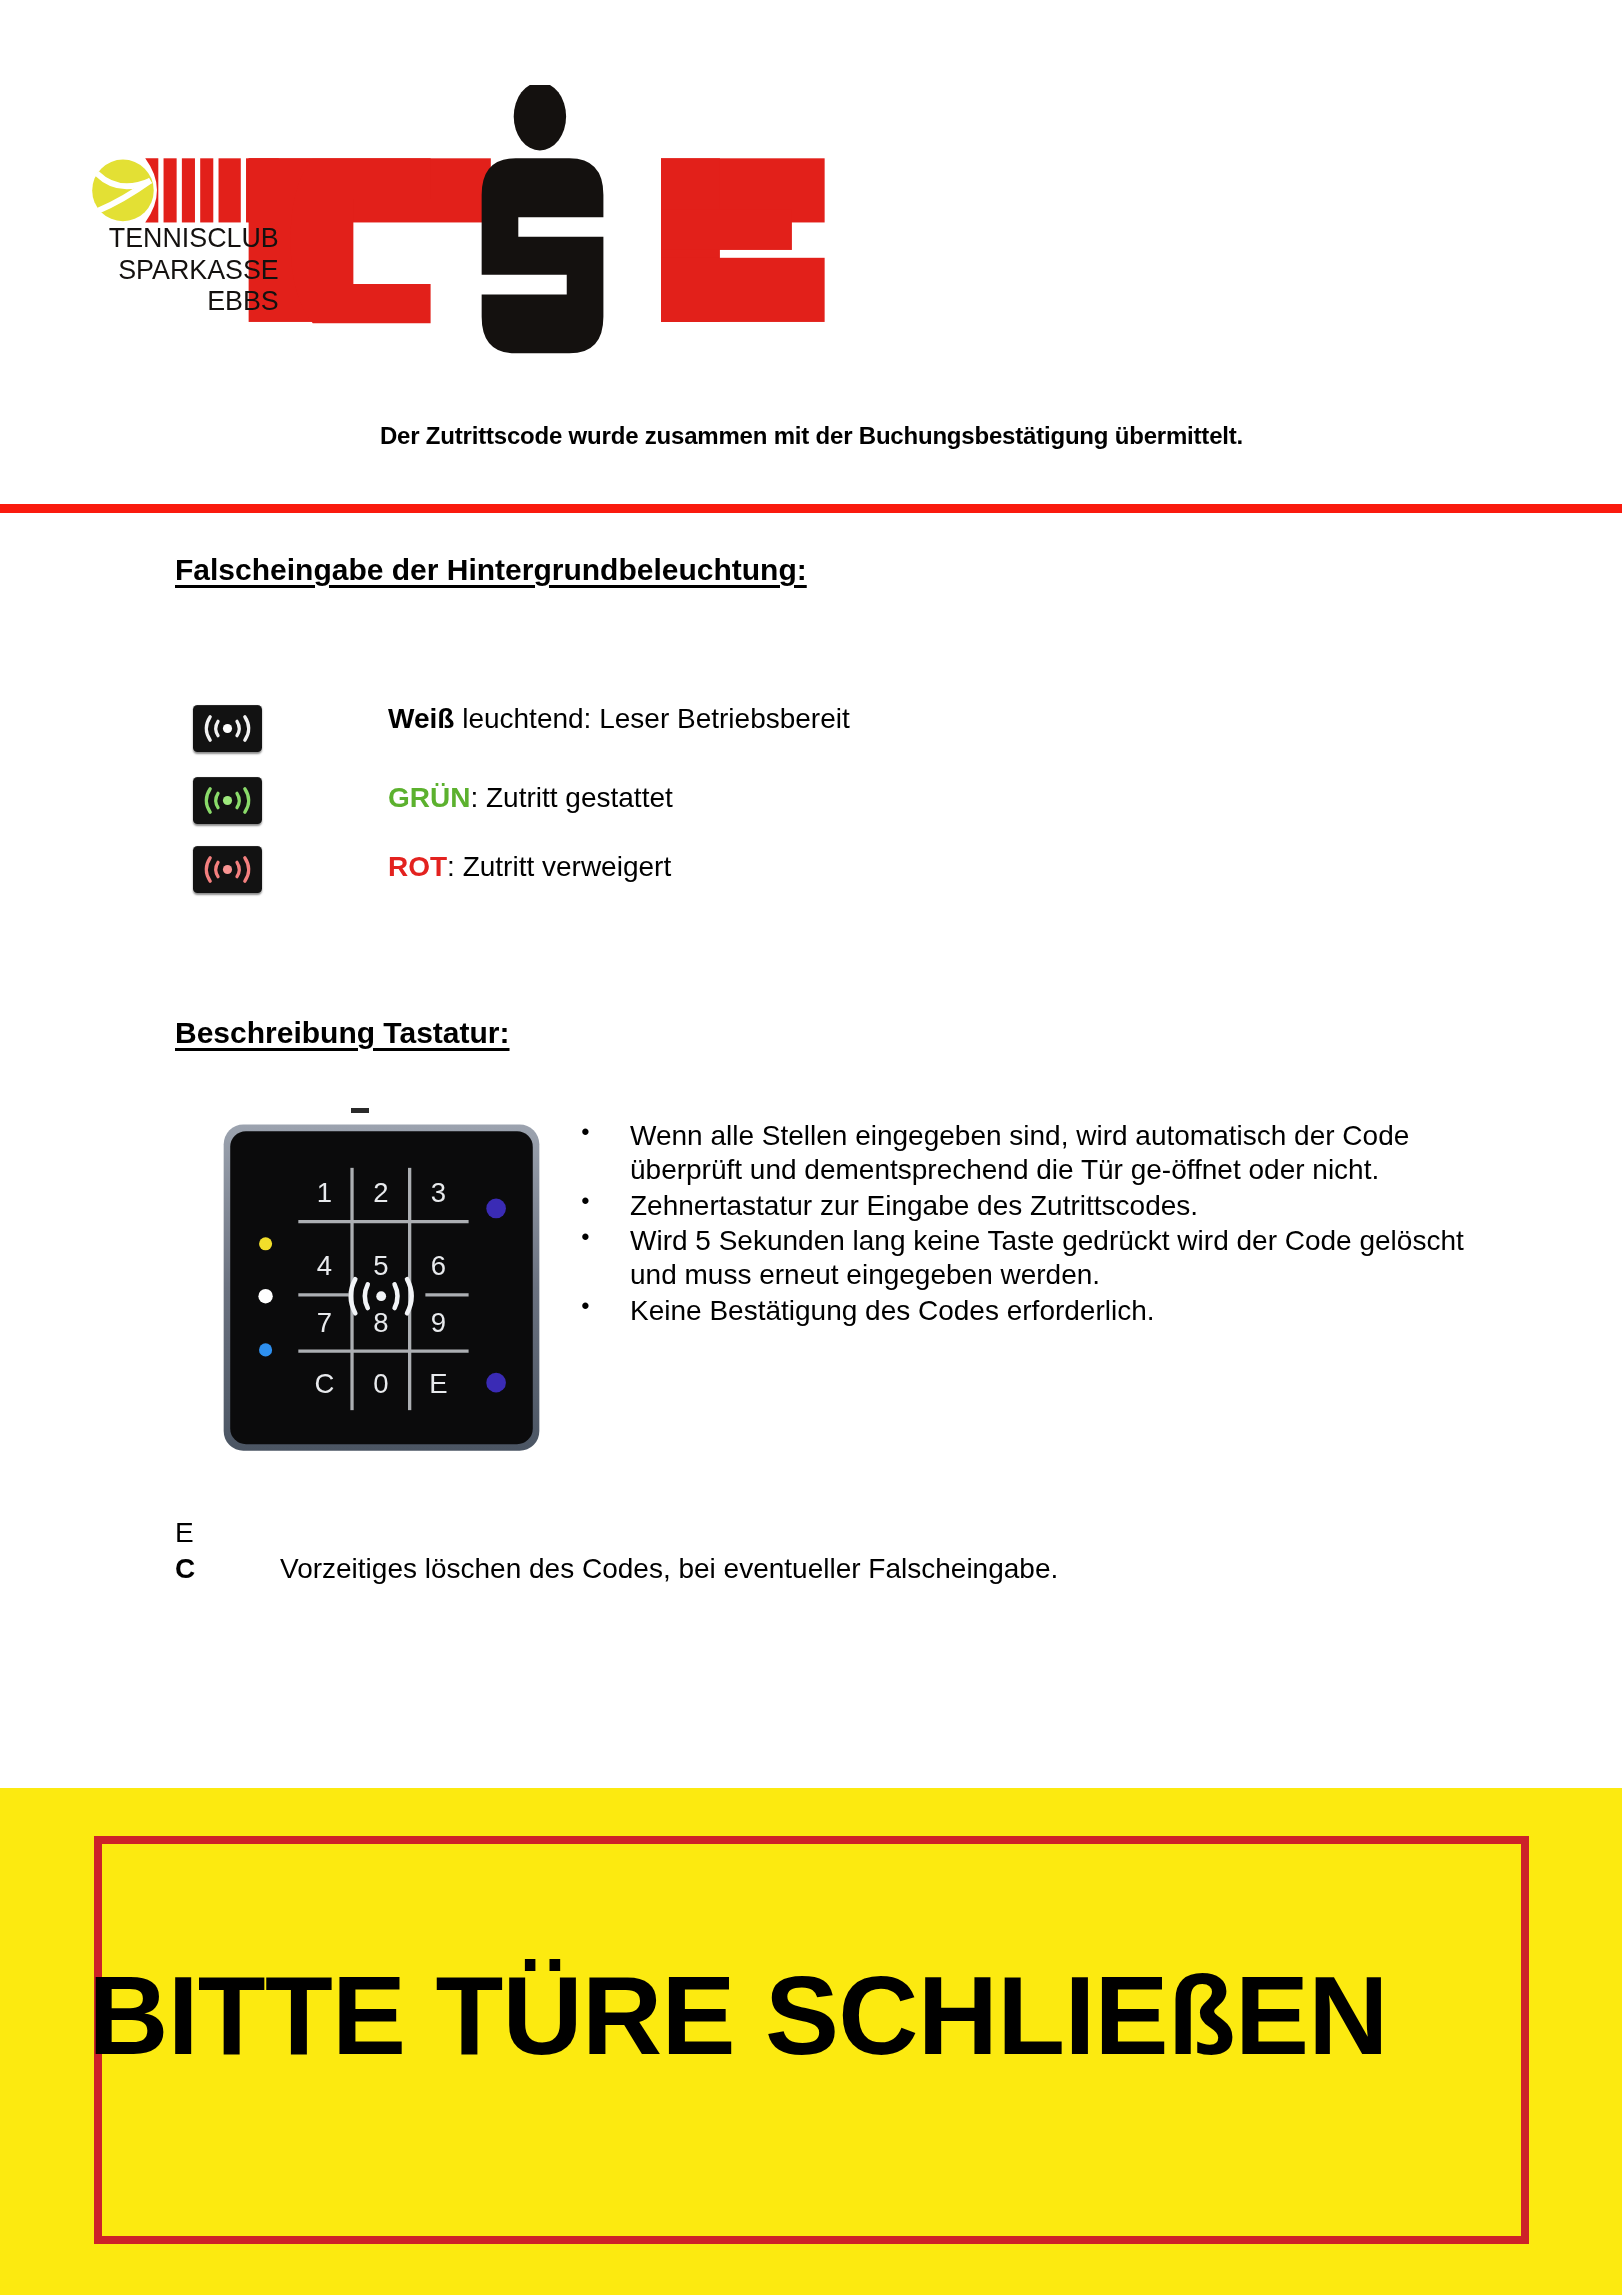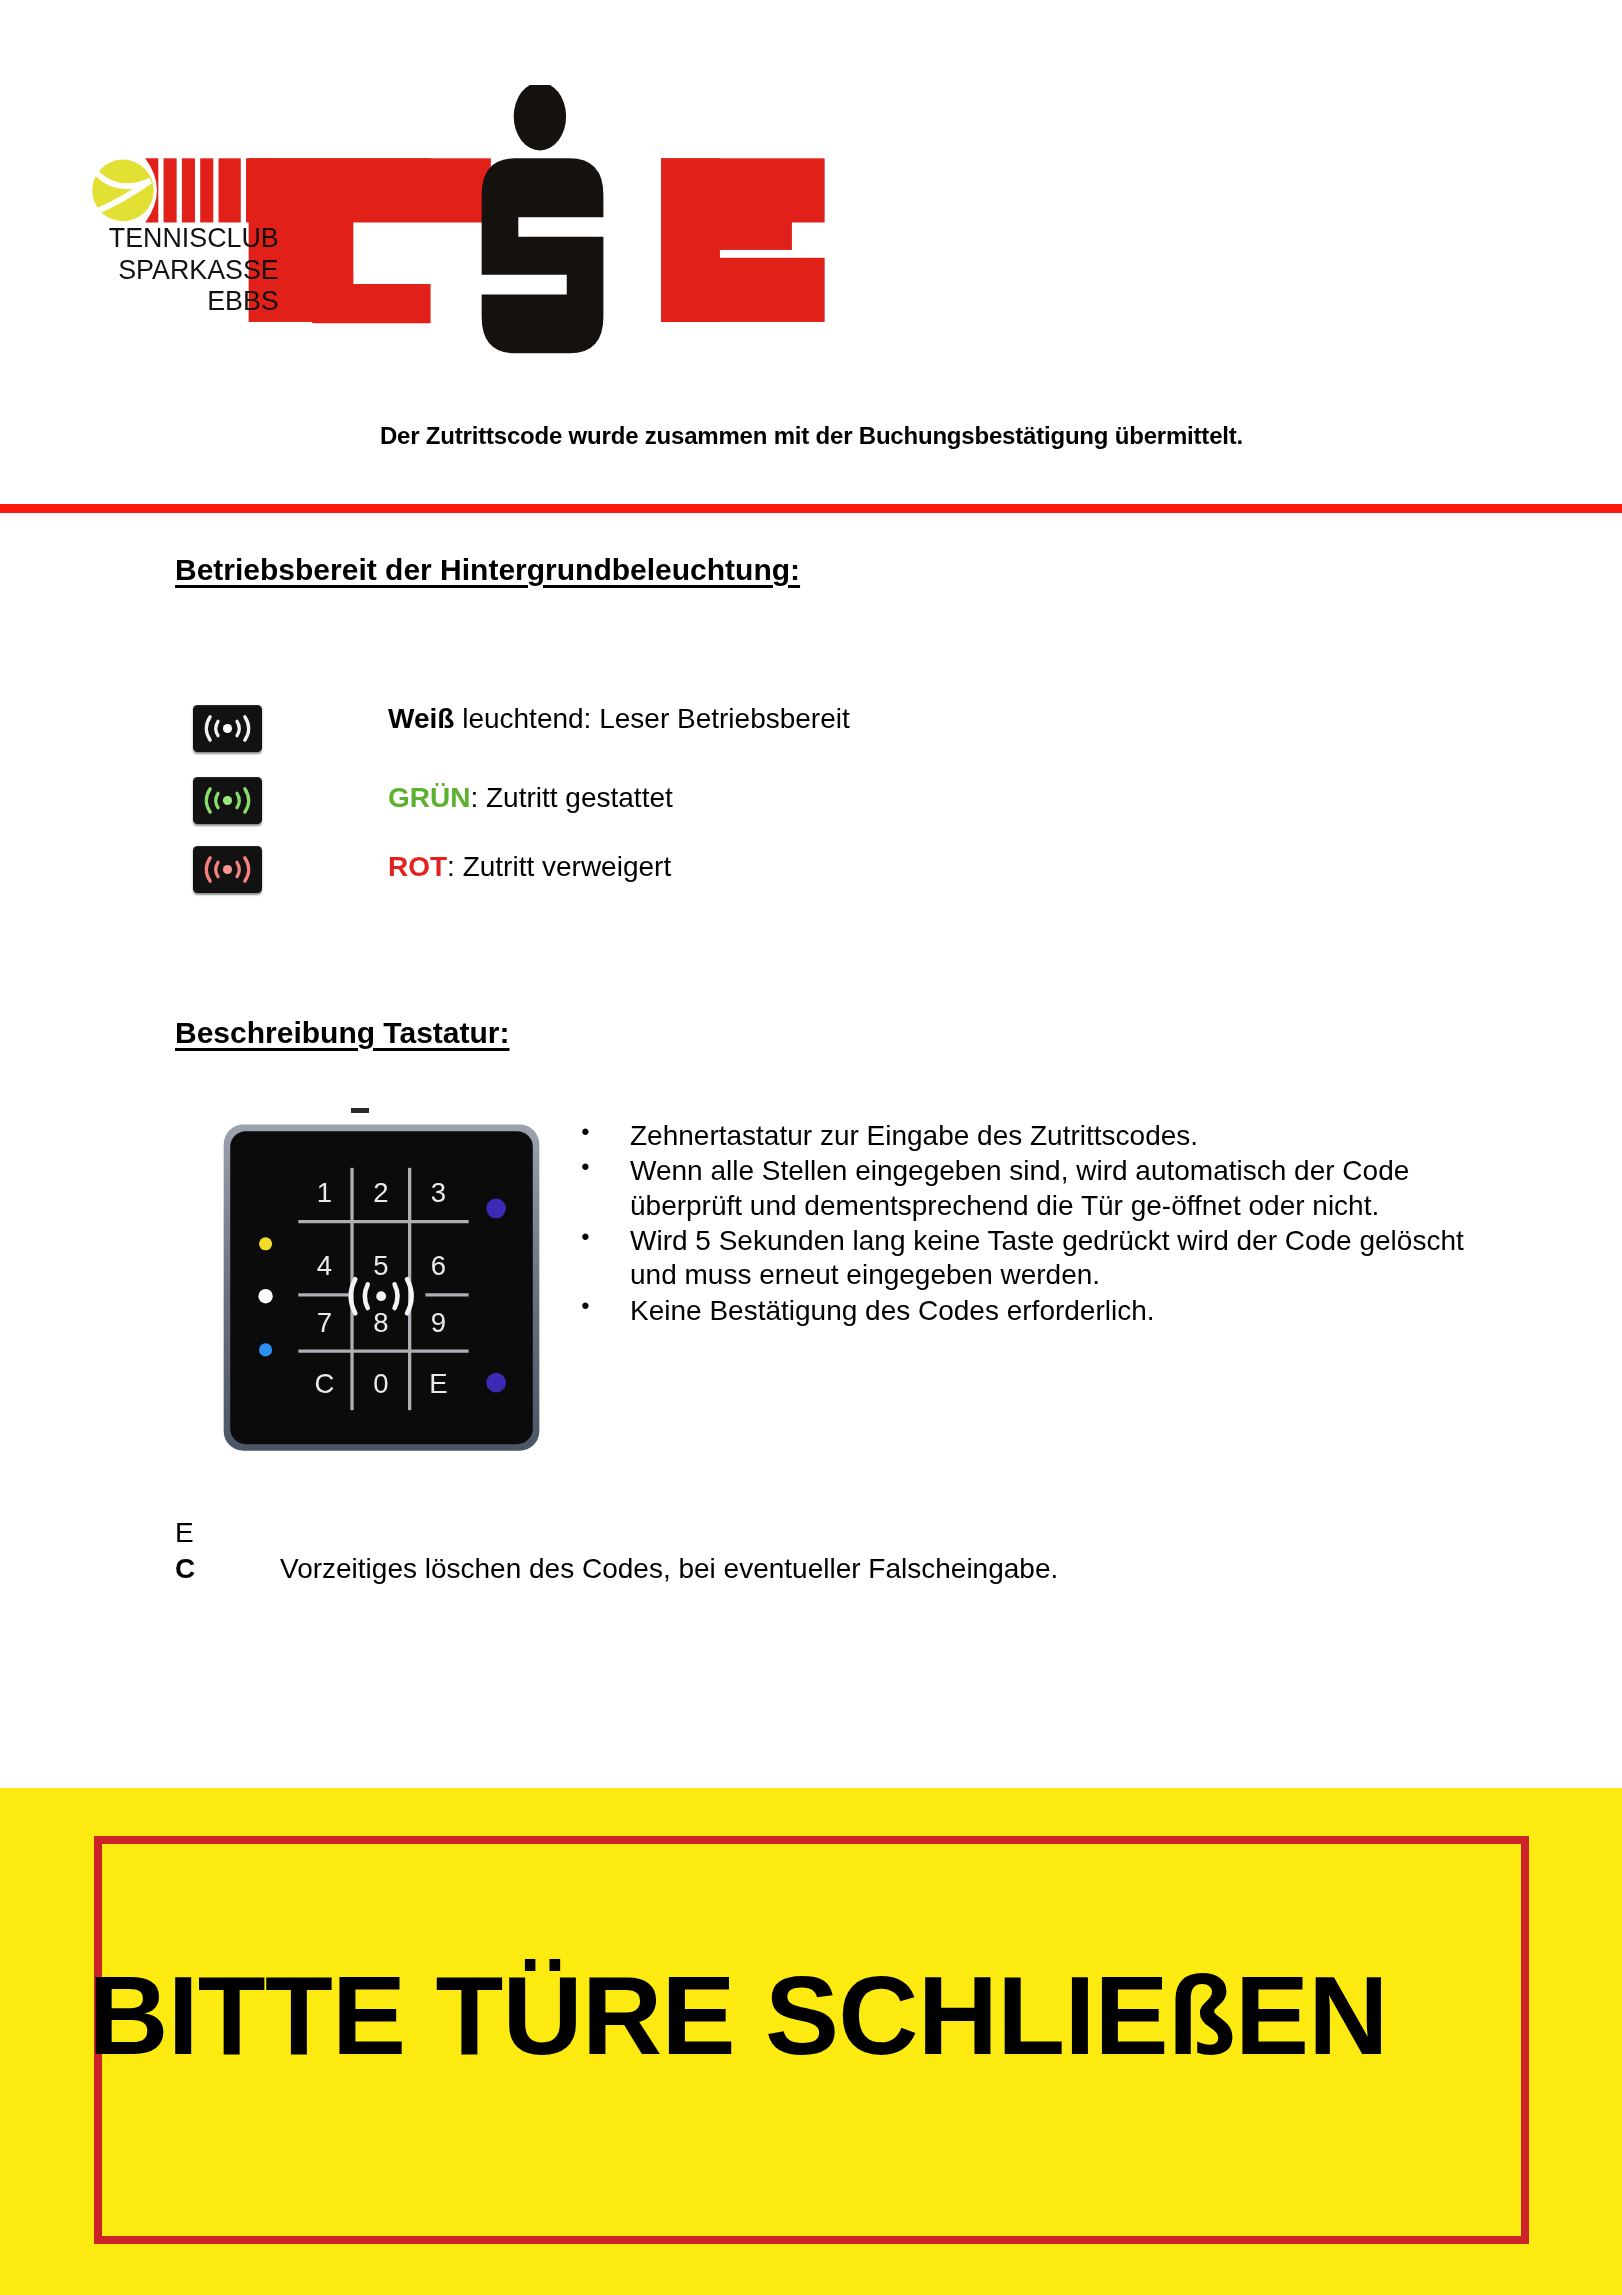--- a/index.html
+++ b/index.html
@@ -245,21 +245,21 @@
 
     <text x="296" y="248" font-family="Liberation Sans, sans-serif" font-size="41" fill="#14110F" text-anchor="end">TENNISCLUB</text>
     <text x="296" y="296" font-family="Liberation Sans, sans-serif" font-size="41" fill="#14110F" text-anchor="end">SPARKASSE</text>
     <text x="296" y="344" font-family="Liberation Sans, sans-serif" font-size="41" fill="#14110F" text-anchor="end">EBBS</text>
   </svg>
 </div>
 
 <div id="header-note">Der Zutrittscode wurde zusammen mit der Buchungsbestätigung übermittelt.</div>
 <div id="red-rule"></div>
 
-<div class="section-heading" id="heading-signal">Betriebsbereit der Hintergrundbeleuchtung:</div>
+<div class="section-heading" id="heading-signal">Falscheingabe der Hintergrundbeleuchtung:</div>
 
 <div id="led-legend">
 
   <div class="led-row" id="led-row-white">
     <div class="led-chip">
       <svg width="69" height="47" viewBox="0 0 105 72">
         <g stroke="#FFFFFF" fill="none" stroke-linecap="round">
           <path d="M26 18 Q14 36 26 54" stroke-width="5" opacity="0.95"></path>
           <path d="M38 25 Q31 36 38 47" stroke-width="5" opacity="0.95"></path>
           <path d="M67 25 Q74 36 67 47" stroke-width="5" opacity="0.95"></path>
@@ -361,22 +361,22 @@
       <circle cx="68" cy="186" r="10" fill="#F2DE2A"></circle>
       <circle cx="68" cy="266" r="11" fill="#FFFFFF"></circle>
       <circle cx="68" cy="348" r="10" fill="#2E90F0"></circle>
       <circle cx="420" cy="132" r="15" fill="#3A2BB5"></circle>
       <circle cx="420" cy="398" r="15" fill="#3A2BB5"></circle>
     </g>
   </svg>
 </div>
 
 <ul id="bullet-list">
+  <li>Wenn alle Stellen eingegeben sind, wird automatisch der Code überprüft und dementsprechend die Tür ge-öffnet oder nicht.</li>
   <li>Zehnertastatur zur Eingabe des Zutrittscodes.</li>
-  <li>Wenn alle Stellen eingegeben sind, wird automatisch der Code überprüft und dementsprechend die Tür ge-öffnet oder nicht.</li>
   <li>Wird 5 Sekunden lang keine Taste gedrückt wird der Code gelöscht und muss erneut eingegeben werden.</li>
   <li>Keine Bestätigung des Codes erforderlich.</li>
 </ul>
 
 <div id="key-desc">
   <div class="key-desc-row">
     <span class="key-desc-key">E</span>
   </div>
   <div class="key-desc-row">
     <span class="key-desc-key bold">C</span>

